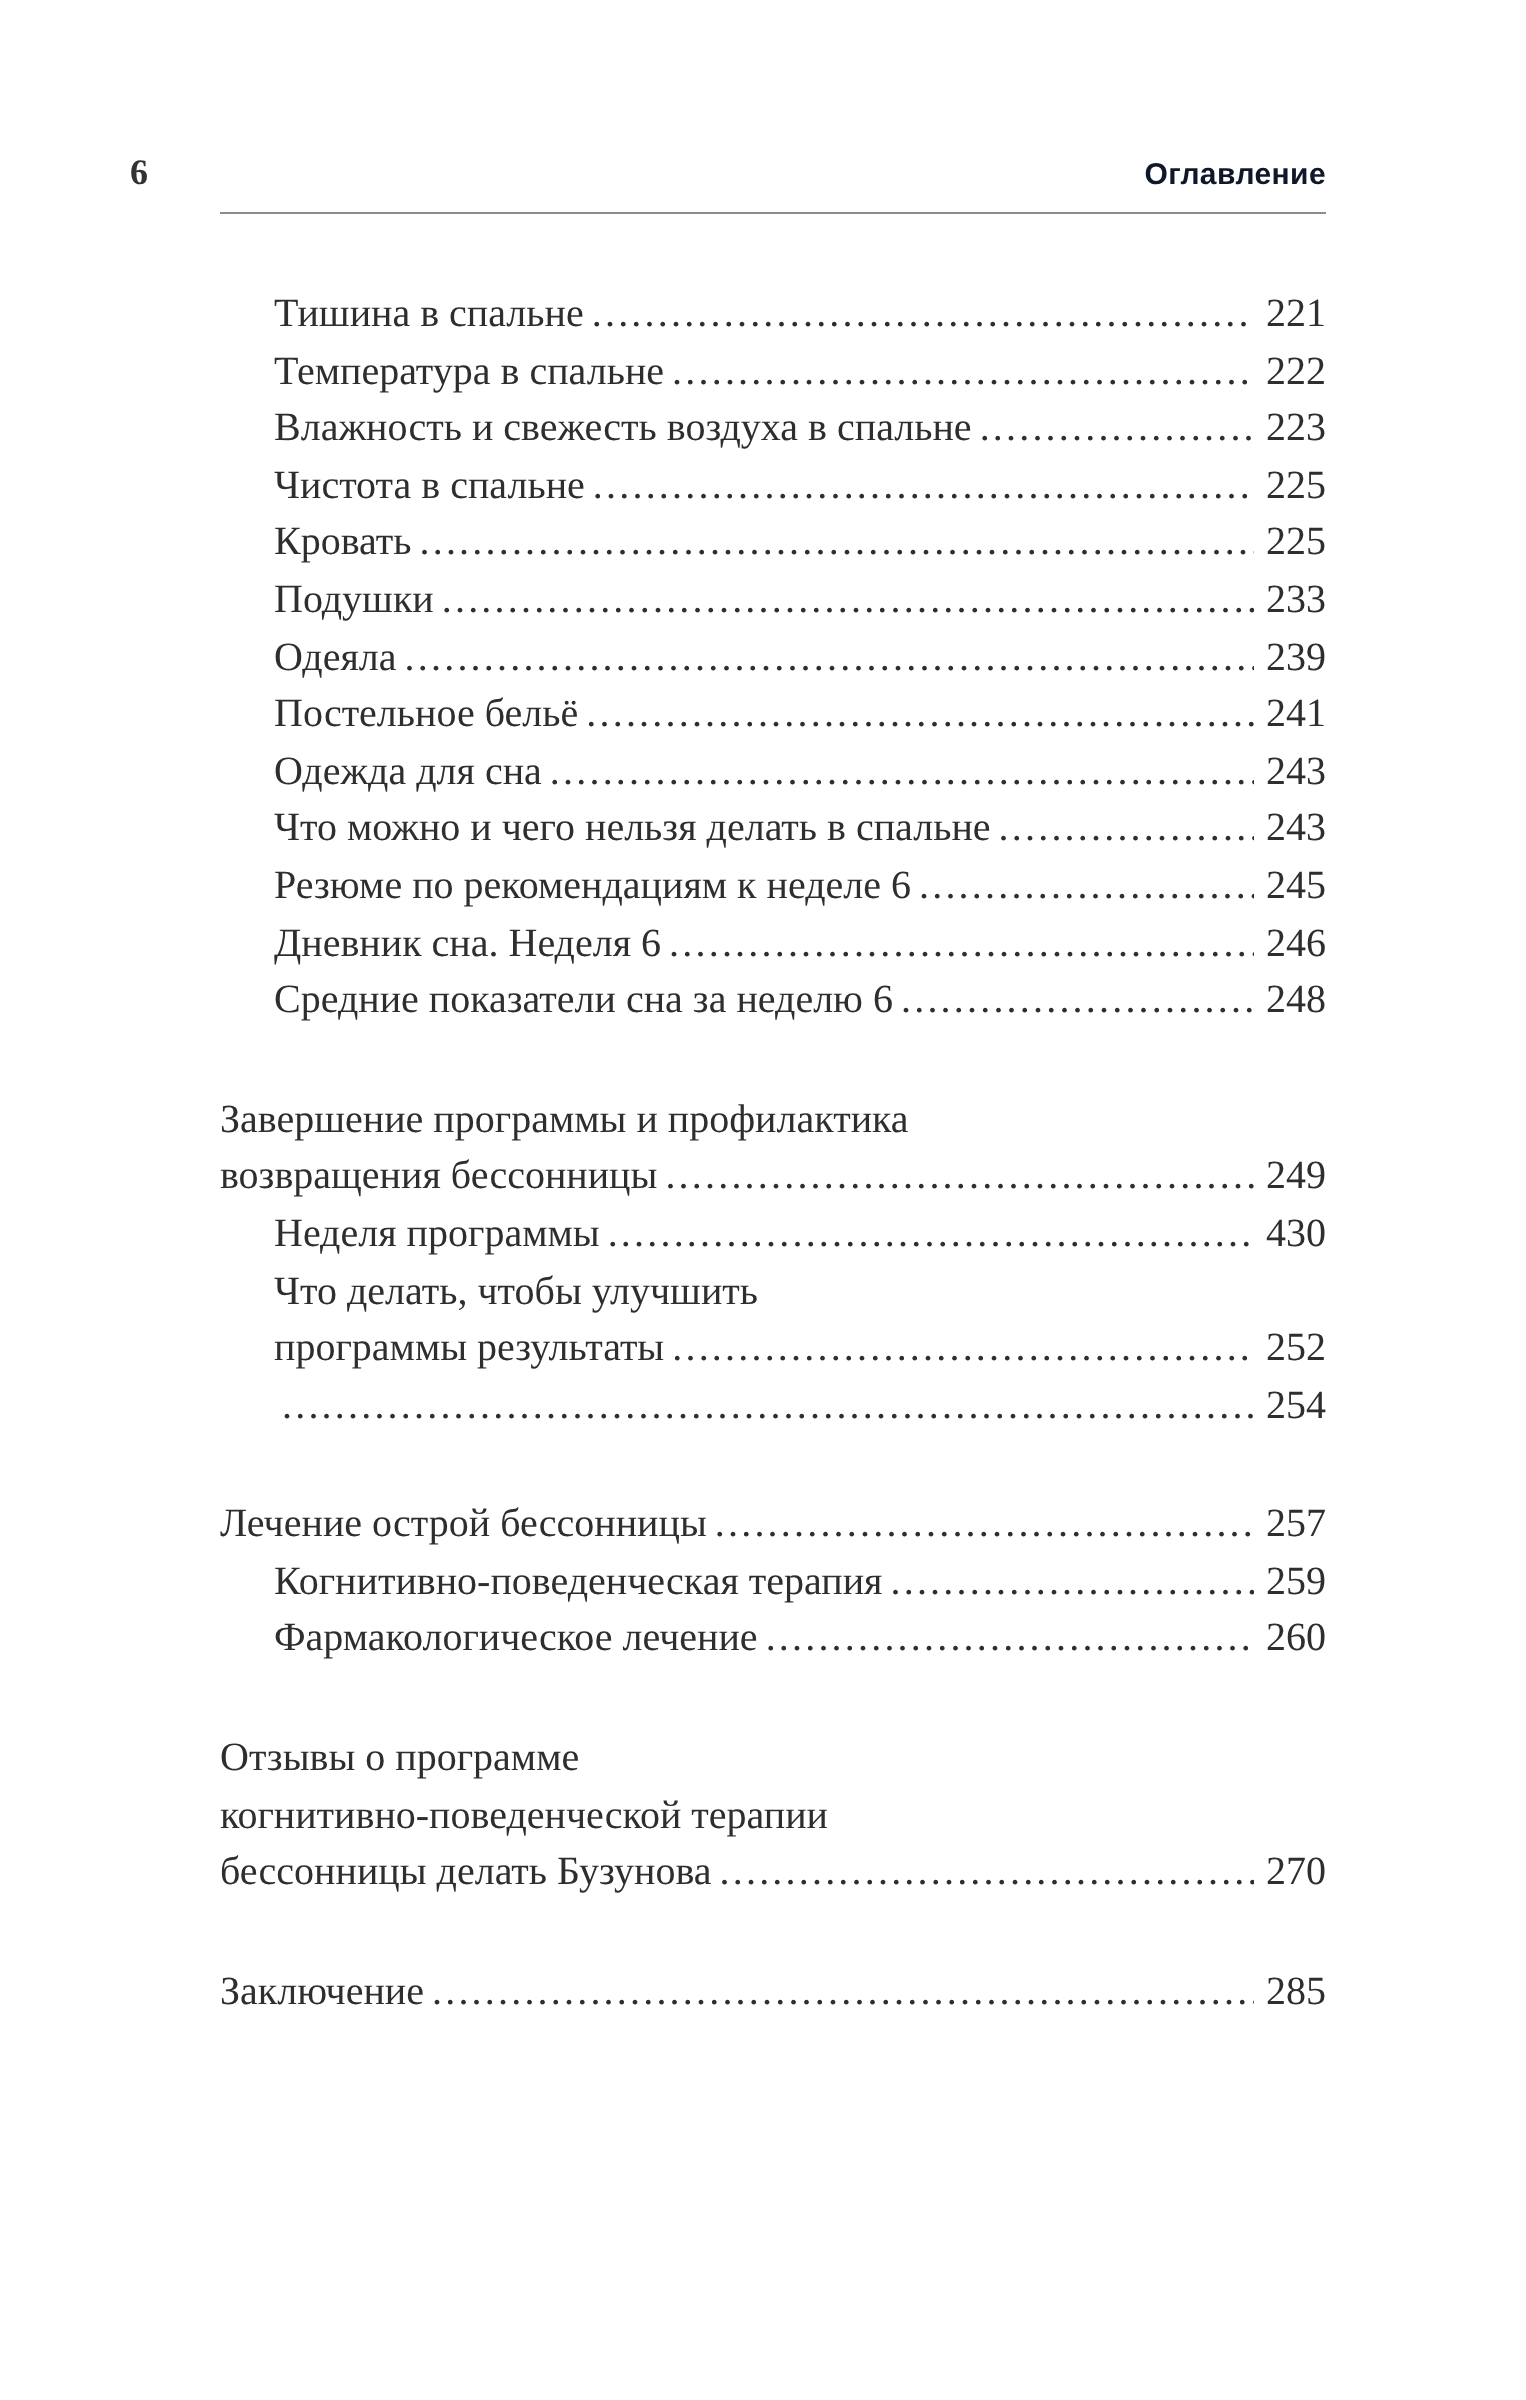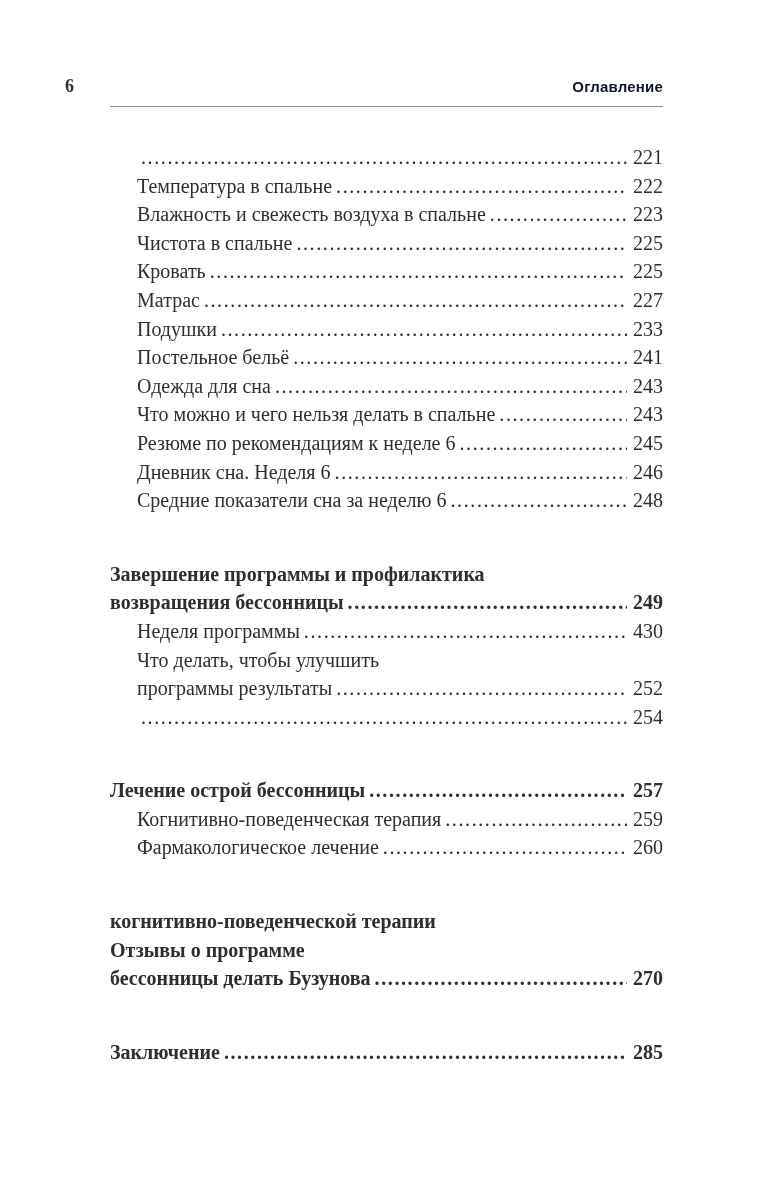--- a/index.html
+++ b/index.html
@@ -42,22 +42,22 @@
     height: 0;
   }
   .toc {
     margin: 36px 100px 0 110px; 
     font-size: 20px;
     line-height: 28.6px;
   }
   .entry { font-weight: normal; }
   .entry.sub { padding-left: 27px; }
   .entry.section {
-    font-weight: bold;
-    margin-top: 45px;
+    font-weight: normal;
+    margin-top: 31px;
   }
   .line-last {
     display: flex;
     align-items: baseline;
   }
   .t { white-space: pre; flex: 0 0 auto; }
   .leader {
     flex: 1 1 auto;
     overflow: hidden;
     white-space: nowrap;
@@ -83,20 +83,21 @@
     <span class="folio">6</span>
     <span class="running-head">Оглавление</span>
   </header>
 
   <hr class="header-rule">
 
   <nav class="toc" id="toc-list">
       <div class="entry sub">
     <div class="lines">
       <div class="line line-last">
+        <span class="t">Тишина в спальне</span>
         <span class="leader"></span>
         <span class="page-num">221</span>
       </div>
     </div>
   </div>
       <div class="entry sub">
     <div class="lines">
       <div class="line line-last">
         <span class="t">Температура в спальне</span>
         <span class="leader"></span>
@@ -127,32 +128,32 @@
       <div class="line line-last">
         <span class="t">Кровать</span>
         <span class="leader"></span>
         <span class="page-num">225</span>
       </div>
     </div>
   </div>
       <div class="entry sub">
     <div class="lines">
       <div class="line line-last">
-        <span class="t">Матрас</span>
-        <span class="leader"></span>
-        <span class="page-num">227</span>
-      </div>
-    </div>
-  </div>
-      <div class="entry sub">
-    <div class="lines">
-      <div class="line line-last">
         <span class="t">Подушки</span>
         <span class="leader"></span>
         <span class="page-num">233</span>
+      </div>
+    </div>
+  </div>
+      <div class="entry sub">
+    <div class="lines">
+      <div class="line line-last">
+        <span class="t">Одеяла</span>
+        <span class="leader"></span>
+        <span class="page-num">239</span>
       </div>
     </div>
   </div>
       <div class="entry sub">
     <div class="lines">
       <div class="line line-last">
         <span class="t">Постельное бельё</span>
         <span class="leader"></span>
         <span class="page-num">241</span>
       </div>
@@ -262,22 +263,22 @@
     <div class="lines">
       <div class="line line-last">
         <span class="t">Фармакологическое лечение</span>
         <span class="leader"></span>
         <span class="page-num">260</span>
       </div>
     </div>
   </div>
       <div class="entry section">
     <div class="lines">
-      <div class="line">когнитивно-поведенческой терапии</div>
-          <div class="line">Отзывы о программе</div>
+      <div class="line">Отзывы о программе</div>
+          <div class="line">когнитивно-поведенческой терапии</div>
           <div class="line line-last">
         <span class="t">бессонницы делать Бузунова</span>
         <span class="leader"></span>
         <span class="page-num">270</span>
       </div>
     </div>
   </div>
       <div class="entry section">
     <div class="lines">
       <div class="line line-last">

